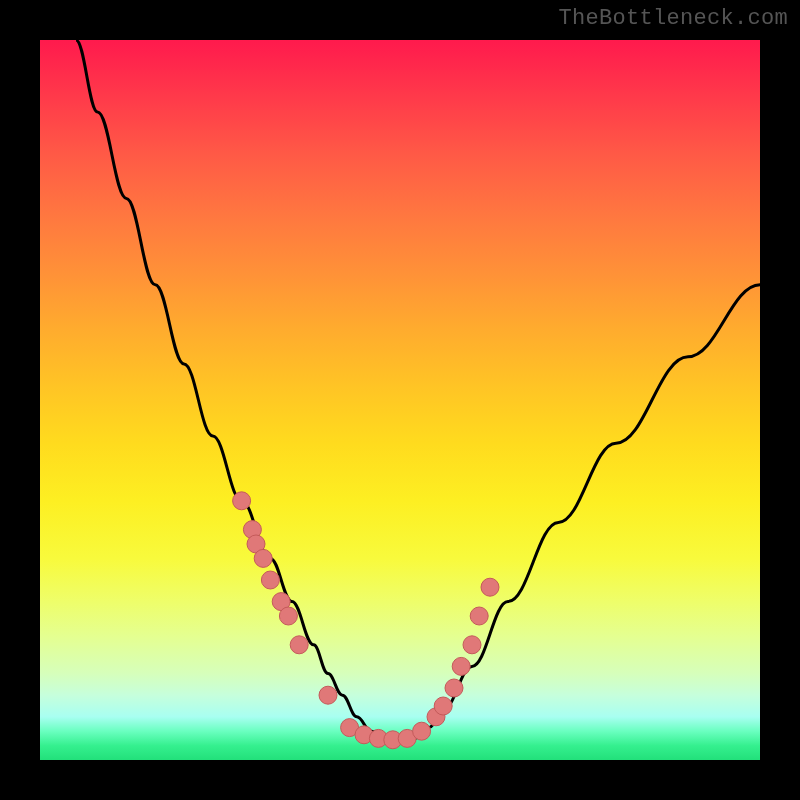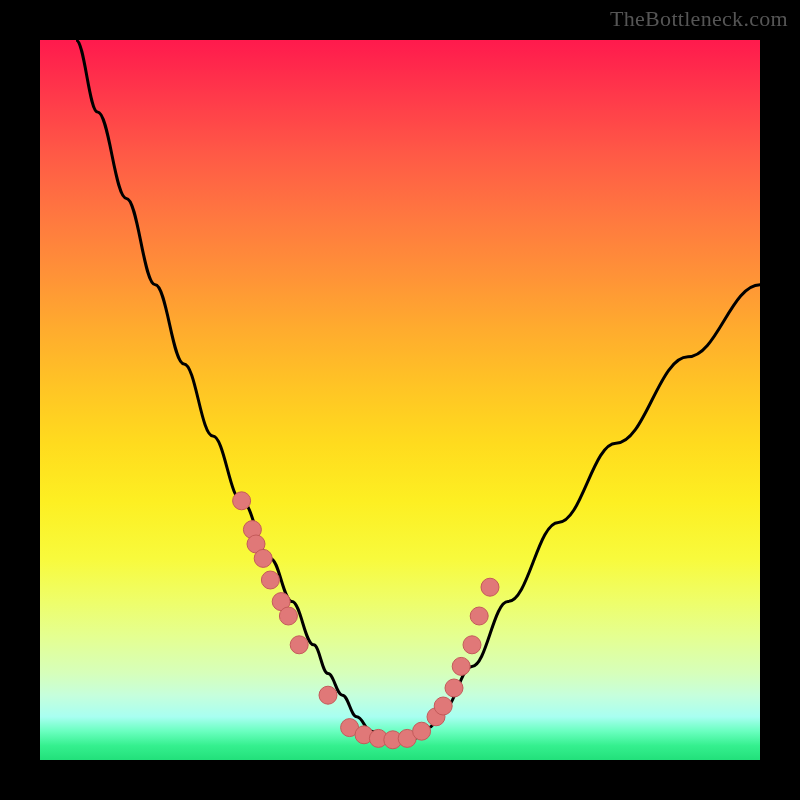--- a/index.html
+++ b/index.html
@@ -2,21 +2,21 @@
 <html><head>
 <meta charset="utf-8">
 <style>
   * { margin: 0; padding: 0; box-sizing: border-box; }
   html, body { width: 800px; height: 800px; overflow: hidden; background: #000; }
   .container { width: 800px; height: 800px; position: relative; background: #000; }
   .watermark {
     position: absolute;
     top: 6px;
     right: 12px;
-    font-family: Liberation Serif, serif;
+    font-family: Liberation Mono, monospace;
     font-size: 22px;
     color: #555;
     letter-spacing: 0.3px;
     z-index: 10;
   }
   .plot-area {
     position: absolute;
     left: 40px;
     top: 40px;
     width: 720px;

